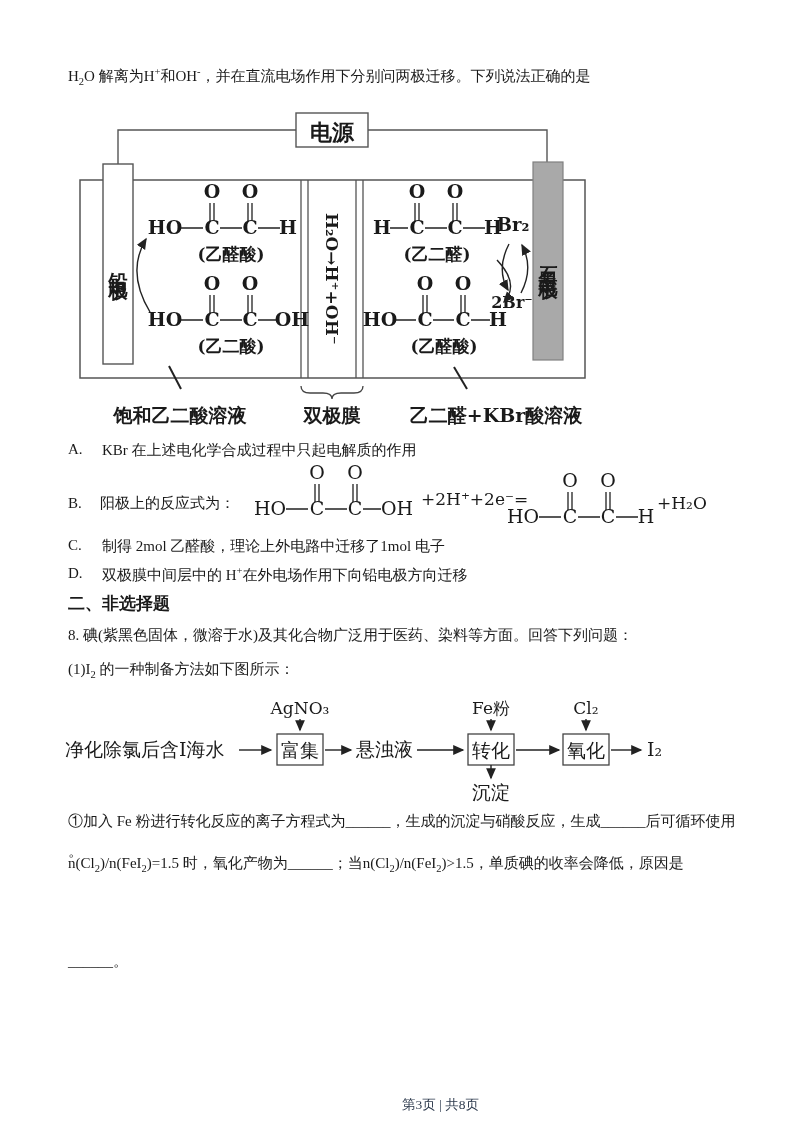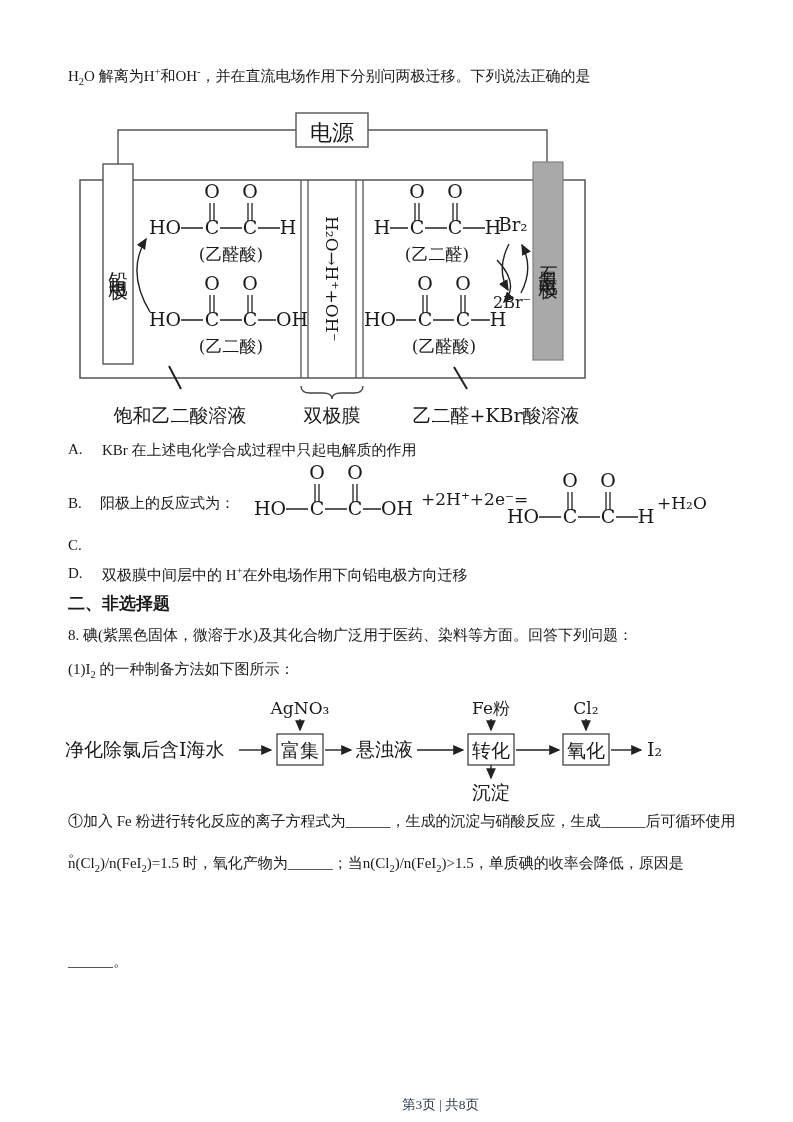--- a/index.html
+++ b/index.html
@@ -20,21 +20,21 @@
   .b-row{display:flex;align-items:center;gap:10px;}
   .footer{font-size:13.5px;color:#2e3b4e;text-align:center;width:100%;}
 </style>
 </head>
 <body>
 
 <div class="page">
 
   <div class="abs bodytext" style="left:68px;top:64px;width:662px;">H<sub>2</sub>O 解离为H<sup>+</sup>和OH<sup>-</sup>，并在直流电场作用下分别问两极迁移。下列说法正确的是</div>
 
-  <div class="abs" style="left:60px;top:100px;width:680px;height:325px;">
+  <div class="abs" style="left:60px;top:100px;width:680px;height:325px;font-weight:bold;">
     <svg width="680" height="325" viewBox="0 0 680 325">
       <defs>
         <marker id="arrA" markerWidth="9" markerHeight="8" refX="7" refY="3.5" orient="auto">
           <path d="M0,0 L8,3.5 L0,7 Z" fill="#222"></path>
         </marker>
       </defs>
 
       <path d="M236 30 H58 V64" fill="none" stroke="#555" stroke-width="1.4"></path>
       <path d="M308 30 H487 V62" fill="none" stroke="#555" stroke-width="1.4"></path>
 
@@ -153,20 +153,21 @@
         <text x="363" y="62" text-anchor="middle" font-size="19">C</text>
         <text x="401" y="62" text-anchor="middle" font-size="19">H</text>
         <path d="M294 56 H316 M333 56 H355 M371 56 H393" stroke="#222" stroke-width="1.4"></path>
       </g>
       <text x="412" y="48" font-size="17">+H₂O</text>
     </svg>
   </div>
 
   <div class="abs optrow" style="left:68px;top:537px;width:662px;">
     <span class="optlabel">C.</span>
+    <span>制得 2mol 乙醛酸，理论上外电路中迁移了1mol 电子</span>
   </div>
 
   <div class="abs optrow" style="left:68px;top:565px;width:662px;">
     <span class="optlabel">D.</span>
     <span>双极膜中间层中的 H<sup>+</sup>在外电场作用下向铅电极方向迁移</span>
   </div>
 
   <div class="abs section-header" style="left:68px;top:592px;">二、非选择题</div>
 
   <div class="abs bodytext" style="left:68px;top:624px;width:665px;">8. 碘(紫黑色固体，微溶于水)及其化合物广泛用于医药、染料等方面。回答下列问题：</div>

